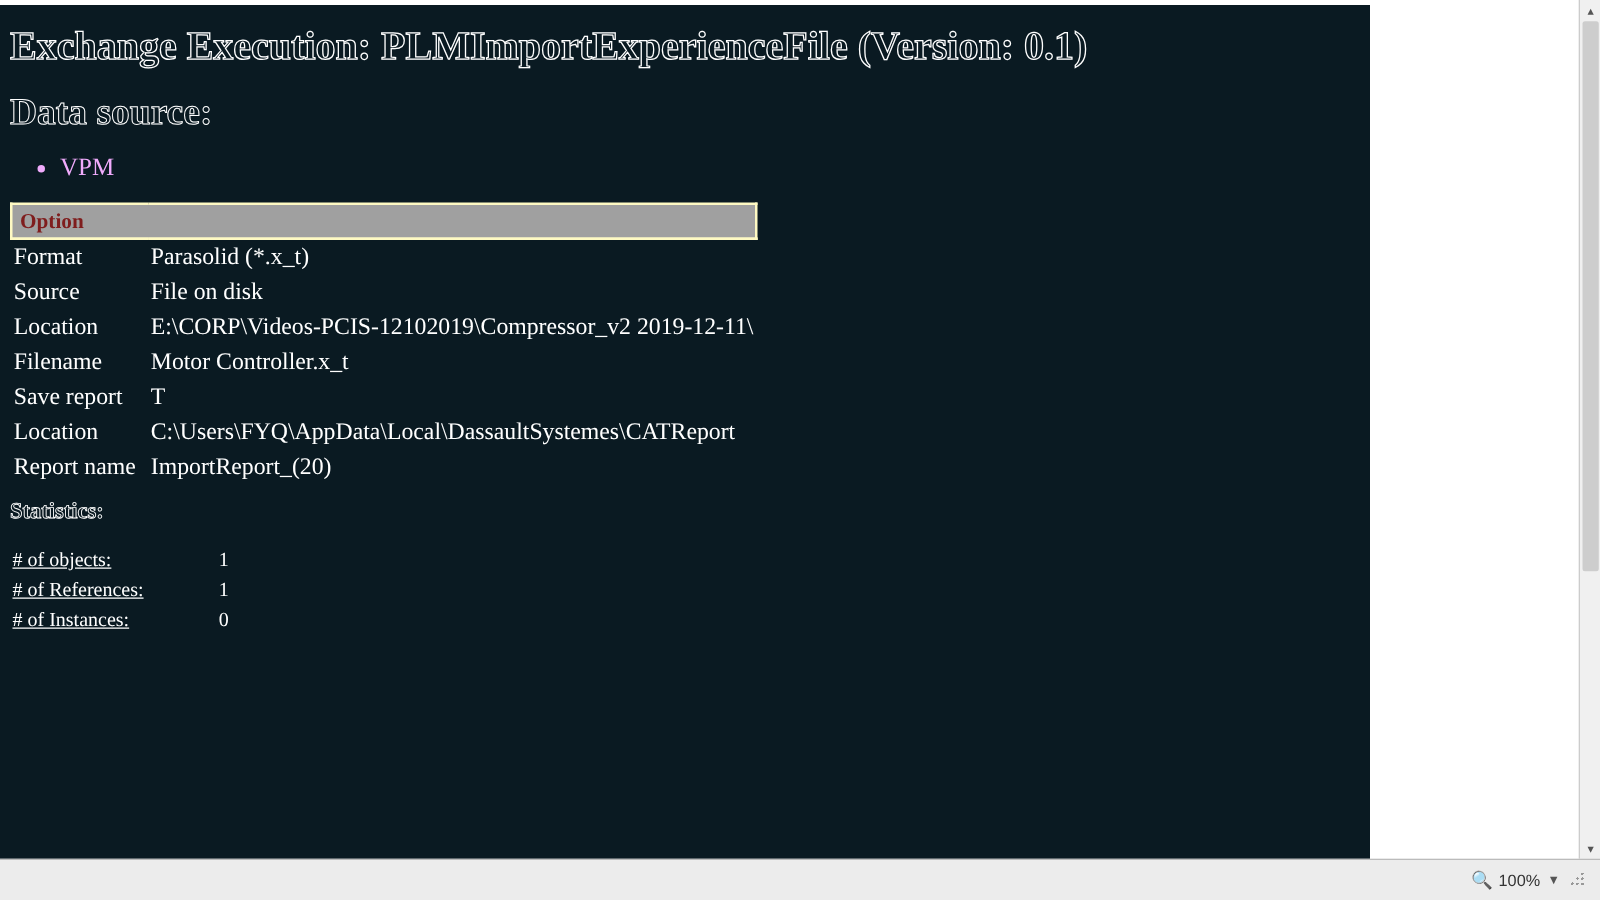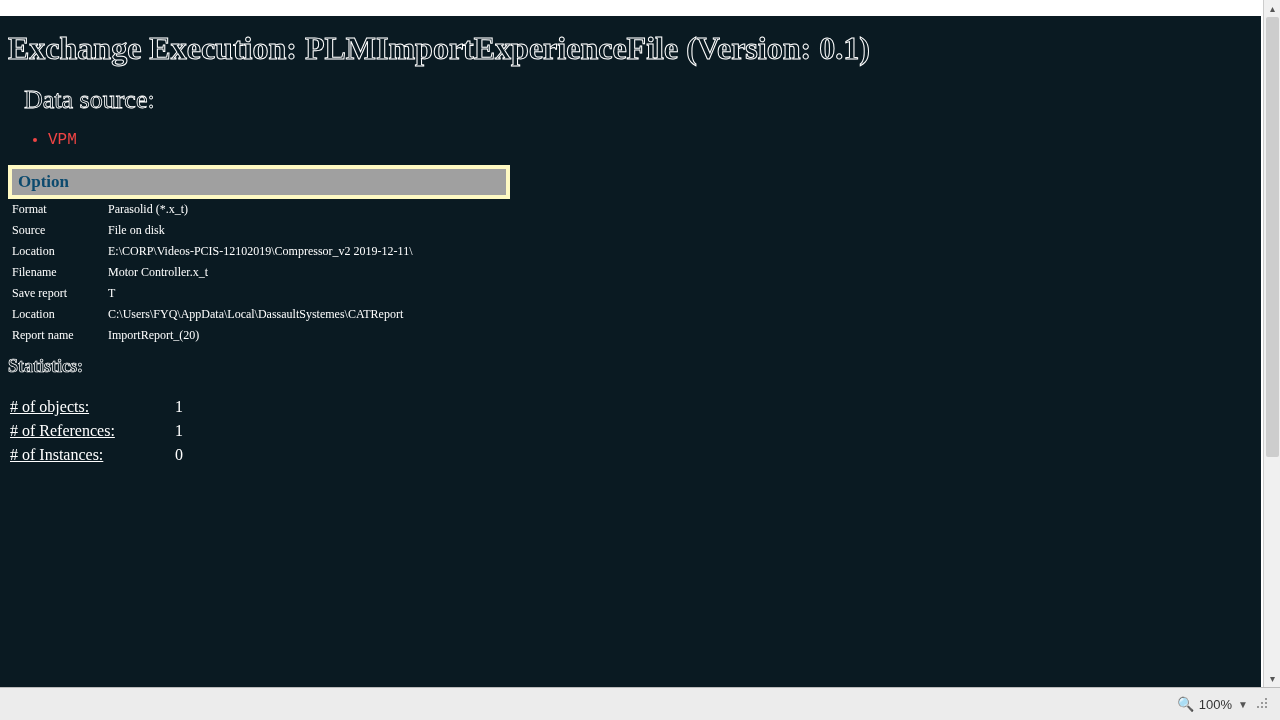--- a/index.html
+++ b/index.html
@@ -1,44 +1,44 @@
 <!DOCTYPE html>
 <html><head>
 <meta charset="utf-8">
 <style>
   * { margin: 0; padding: 0; box-sizing: border-box; }
   html, body { width: 1280px; height: 720px; overflow: hidden; font-family: Georgia, 'Times New Roman', serif; }
   body { background: #fff; position: relative; }
   .viewport {
-    position: absolute; top: 16px; left: 0; width: 1261px; height: 687px;
+    position: absolute; top: 4px; left: 0; width: 1096px; height: 687px;
     background: #0a1a22; color: #fff; overflow: hidden;
     padding: 8px;
   }
   h1.title {
     font-size: 32px; font-weight: bold; margin: 6px 0 18px 0;
     color: #0a1a22; -webkit-text-stroke: 1px #fff; text-stroke: 1px #fff;
     letter-spacing: 0px;
   }
   h2.section {
-    font-size: 26px; font-weight: normal; margin: 14px 0 16px 16px;
+    font-size: 30px; font-weight: bold; margin: 14px 0 16px 0;
     color: #0a1a22; -webkit-text-stroke: 0.8px #fff;
   }
   h3.sub {
     font-size: 18px; font-weight: bold; margin: 10px 0 18px 0;
     color: #0a1a22; -webkit-text-stroke: 0.7px #fff;
   }
   ul.ds { list-style: disc; margin-left: 40px; margin-bottom: 16px; }
-  ul.ds li { font-size: 16px; color: #ef4444; margin: 4px 0; font-family: Liberation Mono, monospace; }
+  ul.ds li { font-size: 20px; color: #f0abfc; margin: 4px 0; }
   table.opts { border-collapse: collapse; width: 502px; margin-top: 6px; }
   table.opts th {
-    background: #a0a0a0; color: #0c4a6e; text-align: left; font-size: 17px;
-    font-weight: bold; padding: 3px 6px; border: 4px solid #fef9c3;
+    background: #a0a0a0; color: #7f1d1d; text-align: left; font-size: 17px;
+    font-weight: bold; padding: 3px 6px; border: 2px solid #fef9c3;
   }
   table.opts td {
-    font-size: 12px; padding: 3px 2px; color: #fff; vertical-align: top;
+    font-size: 19px; padding: 3px 2px; color: #fff; vertical-align: top;
     white-space: nowrap;
   }
   table.opts td.key { padding-right: 10px; }
   table.stats { border-collapse: collapse; margin-top: 0; }
   table.stats td { font-size: 16px; padding: 3px 2px; color: #fff; }
   table.stats td.lbl { text-decoration: underline; width: 165px; }
   
   .vscroll {
     position: absolute; top: 0; right: 0; width: 17px; height: 687px;
     background: #f0f0f0; border-left: 1px solid #ccc;

